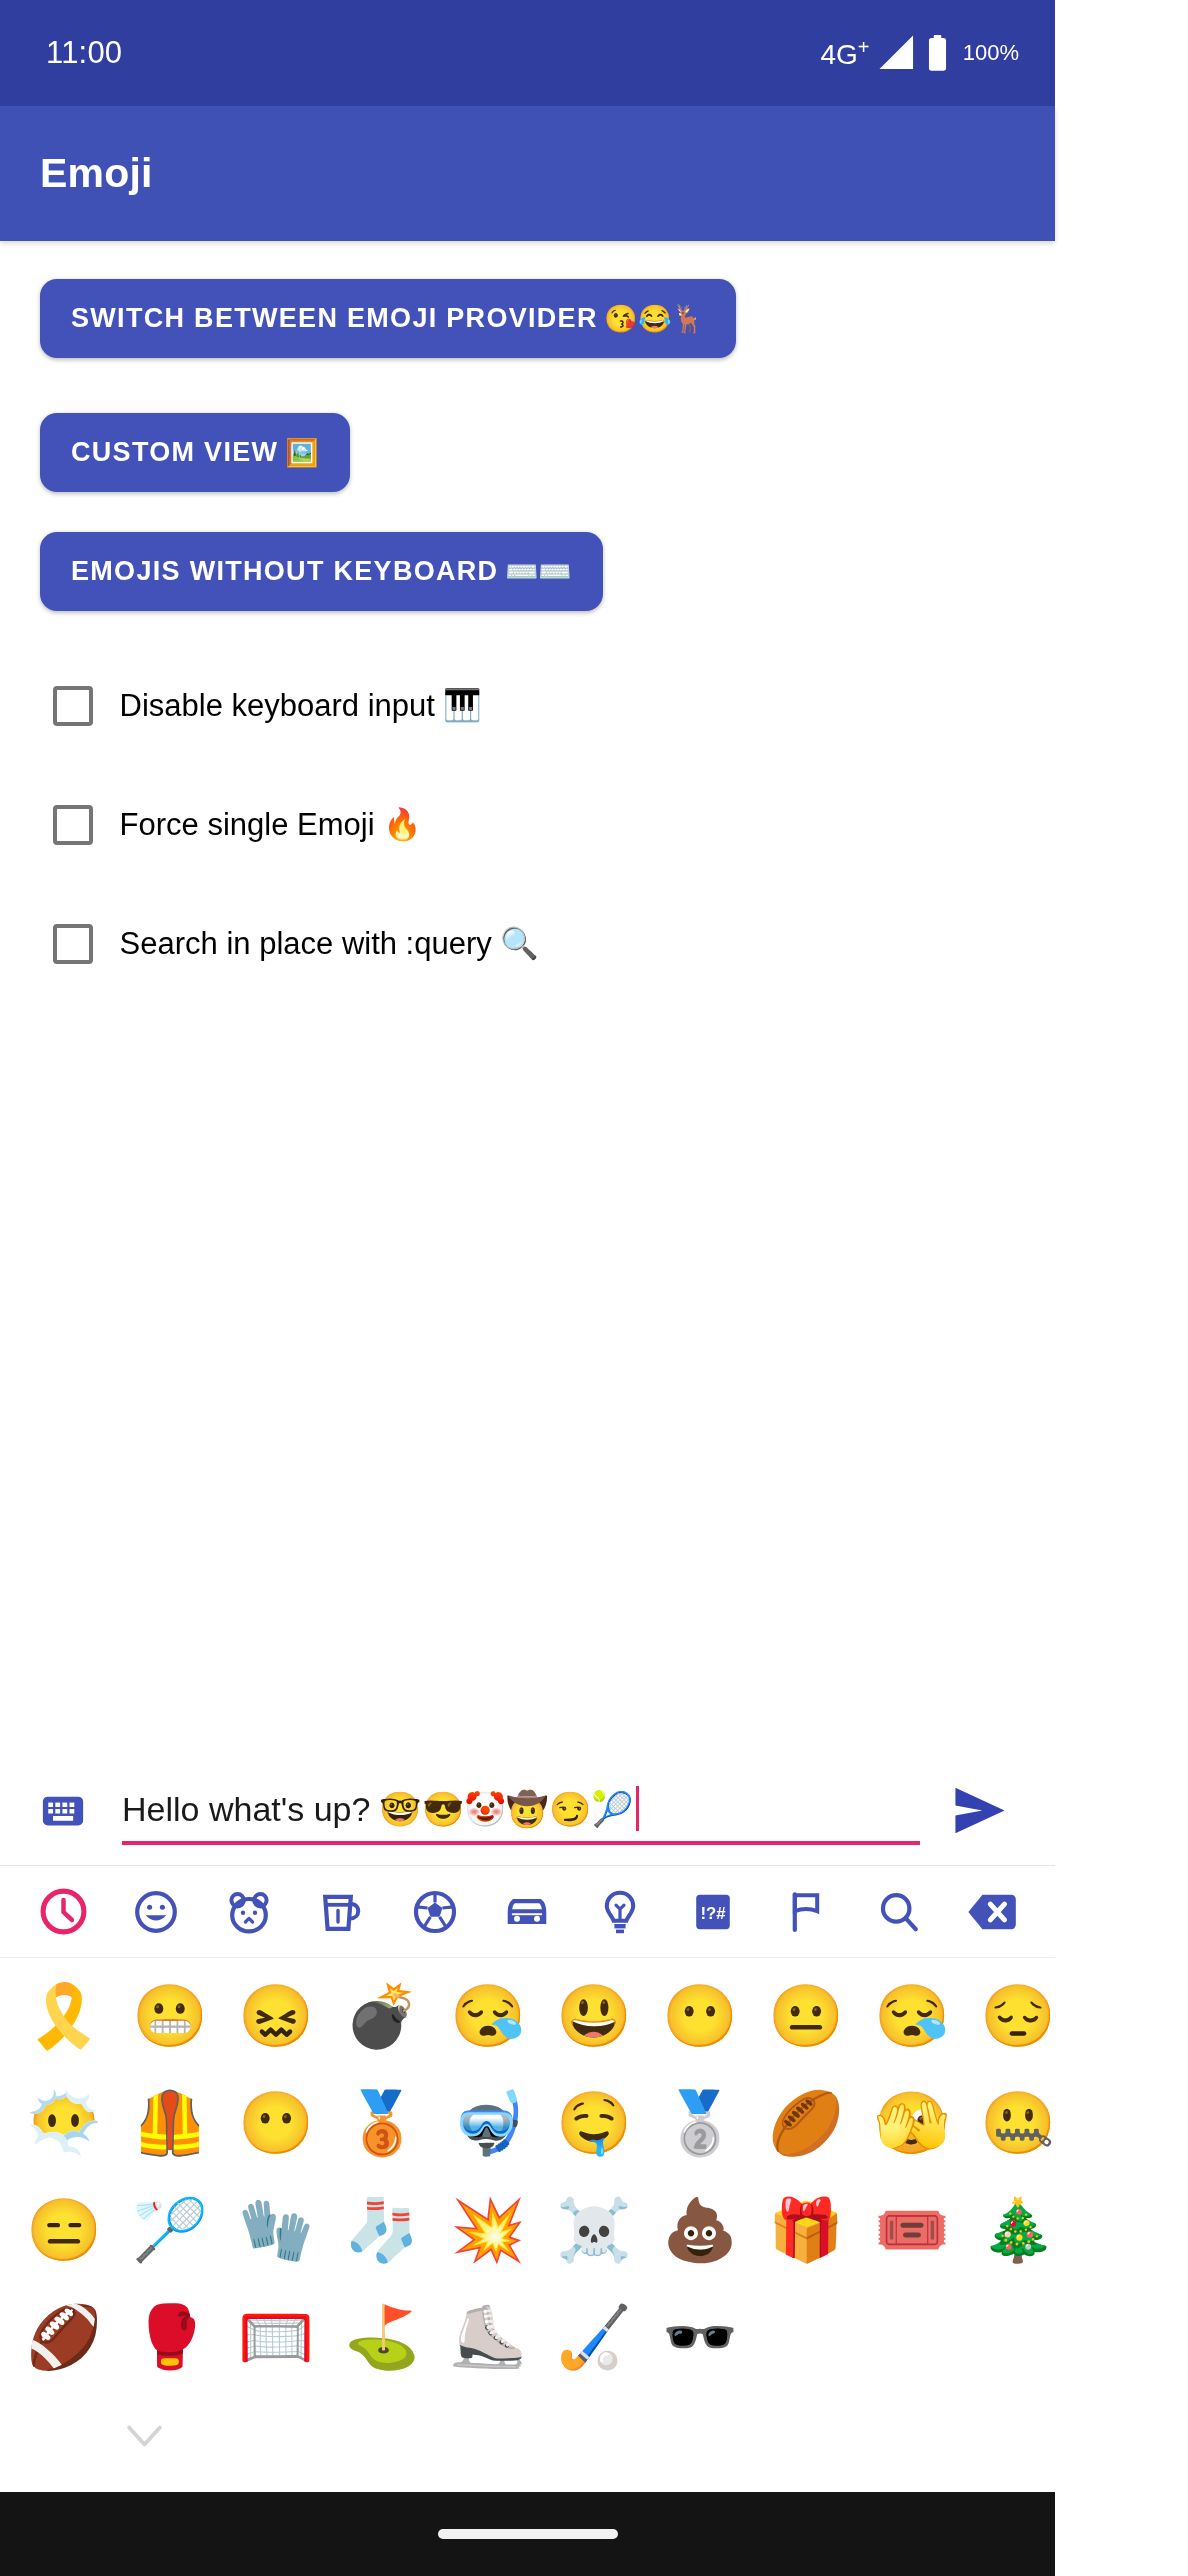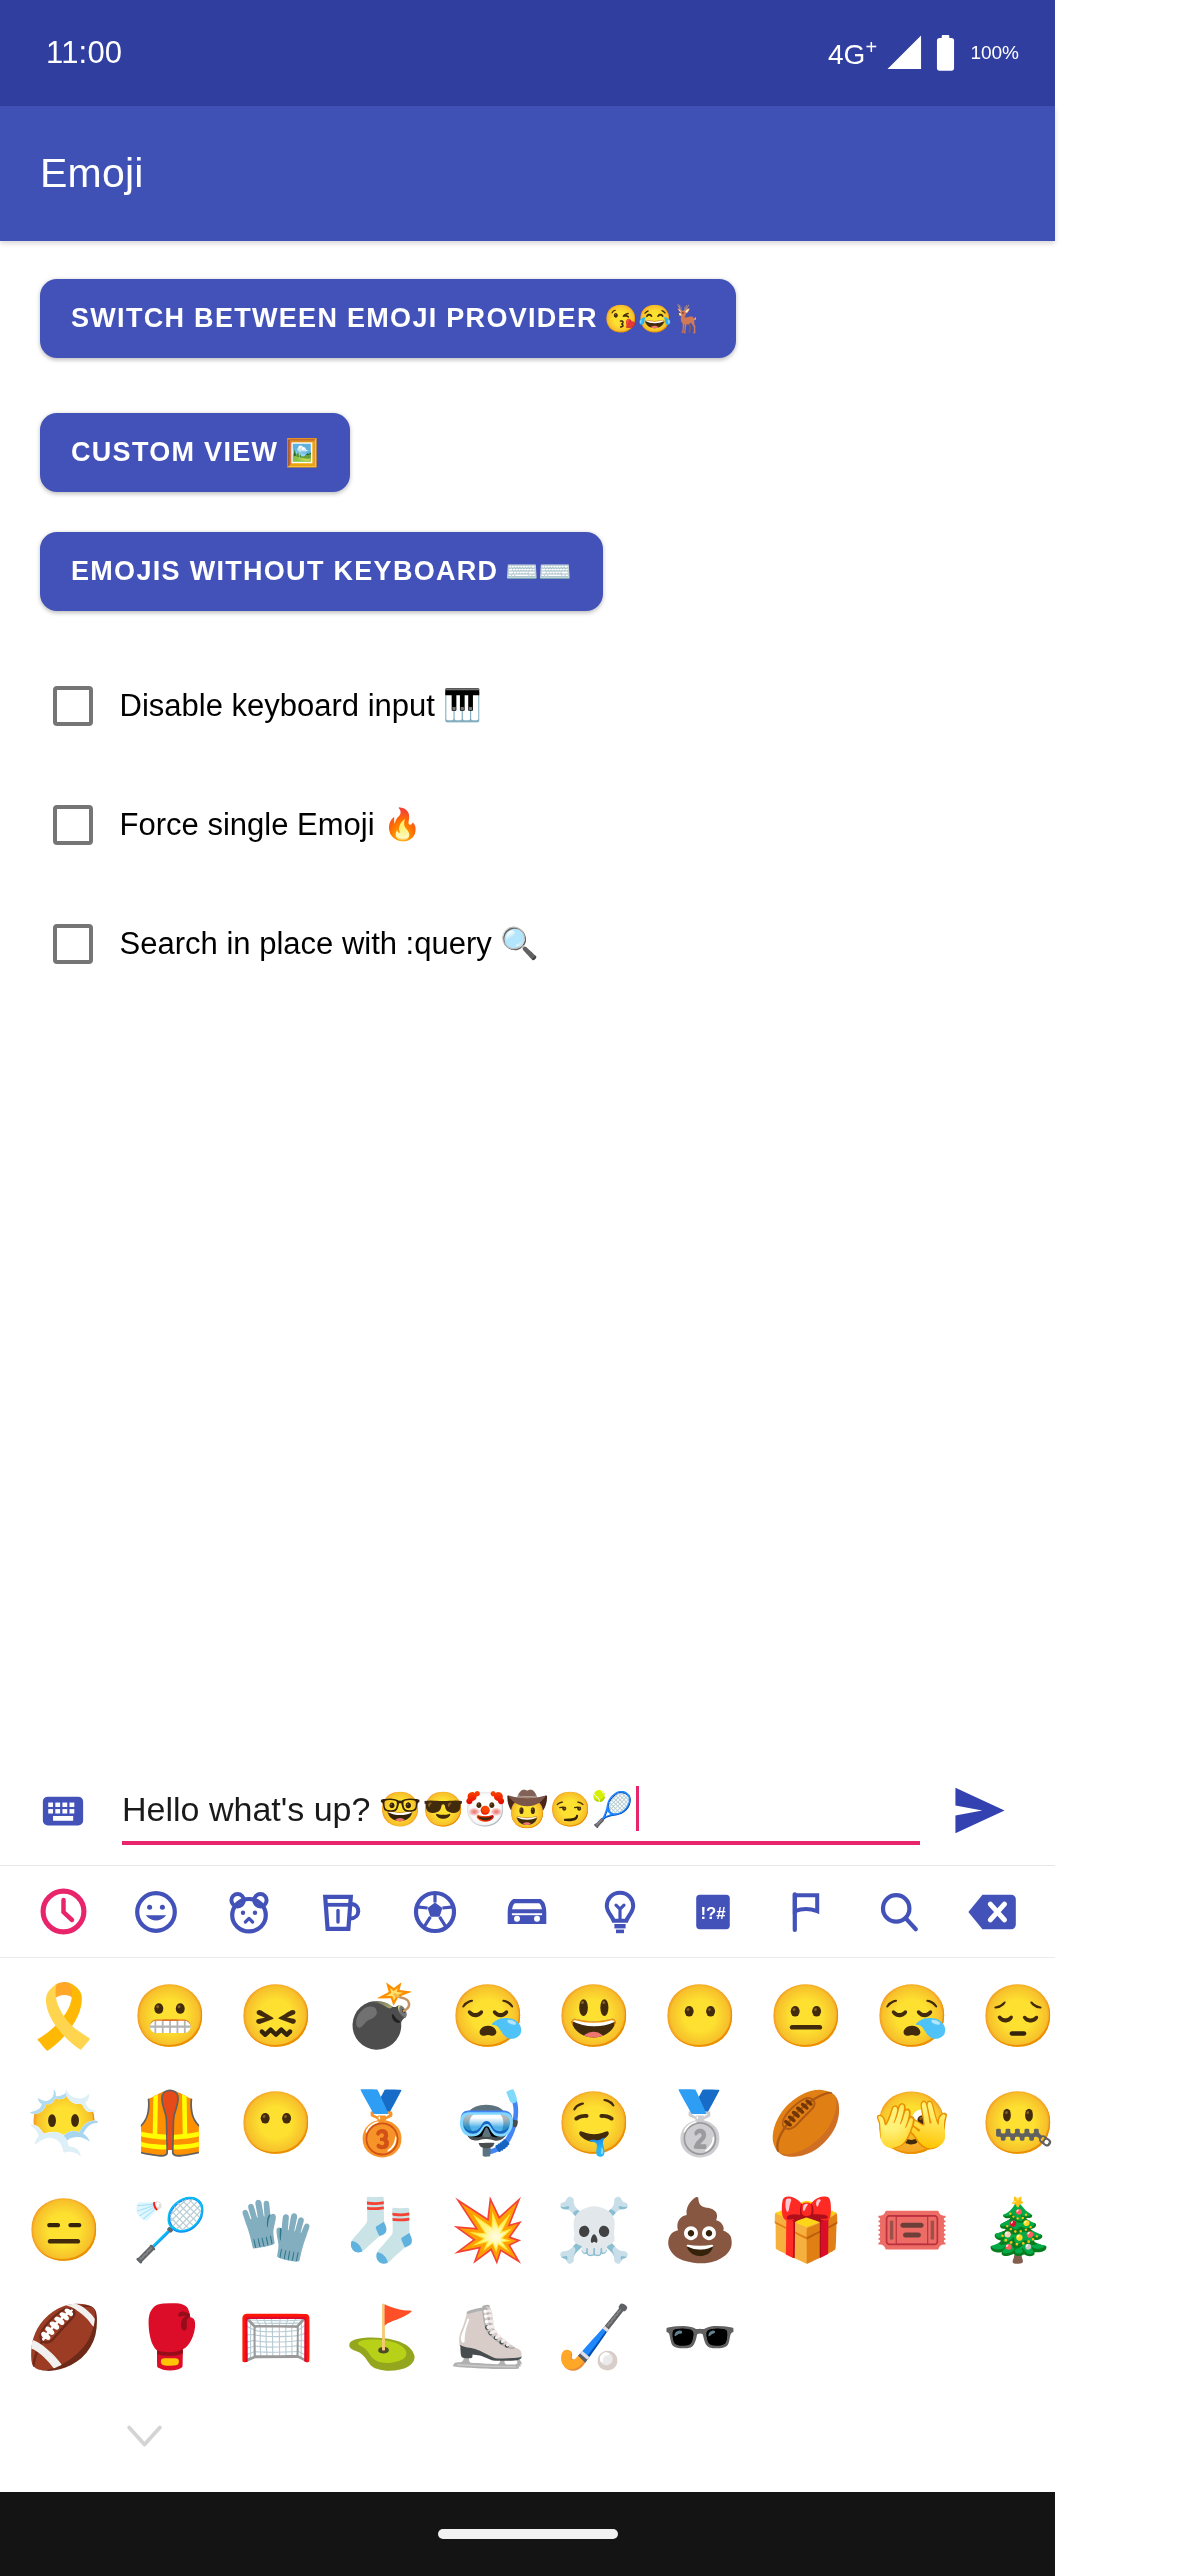--- a/index.html
+++ b/index.html
@@ -41,42 +41,42 @@
   }
   .status-net {
     color: #ffffff;
     font-size: 28px;
     line-height: 1;
     position: relative;
   }
   .status-net sup { font-size: 20px; vertical-align: super; }
   .status-battery-text {
     color: #ffffff;
-    font-size: 19px;
+    font-size: 22px;
     margin-left: 3.3px;
   }
   .ico-signal { display: block; }
   .ico-battery { display: block; }
 
   
   .app-bar {
     height: 135px;
     background: #3F51B5;
     display: flex;
     align-items: center;
     padding: 0 40px;
     flex: 0 0 auto;
     box-shadow: 0 2.5px 5px rgba(0,0,0,0.16);
     position: relative;
     z-index: 5;
   }
   .app-title {
     color: #ffffff;
     font-size: 41px;
-    font-weight: 400;
+    font-weight: 700;
     letter-spacing: 0.2px;
   }
 
   
   .content {
     flex: 1 1 auto;
     background: #ffffff;
     padding: 38px 0 0 0;
     position: relative;
     overflow: hidden;

